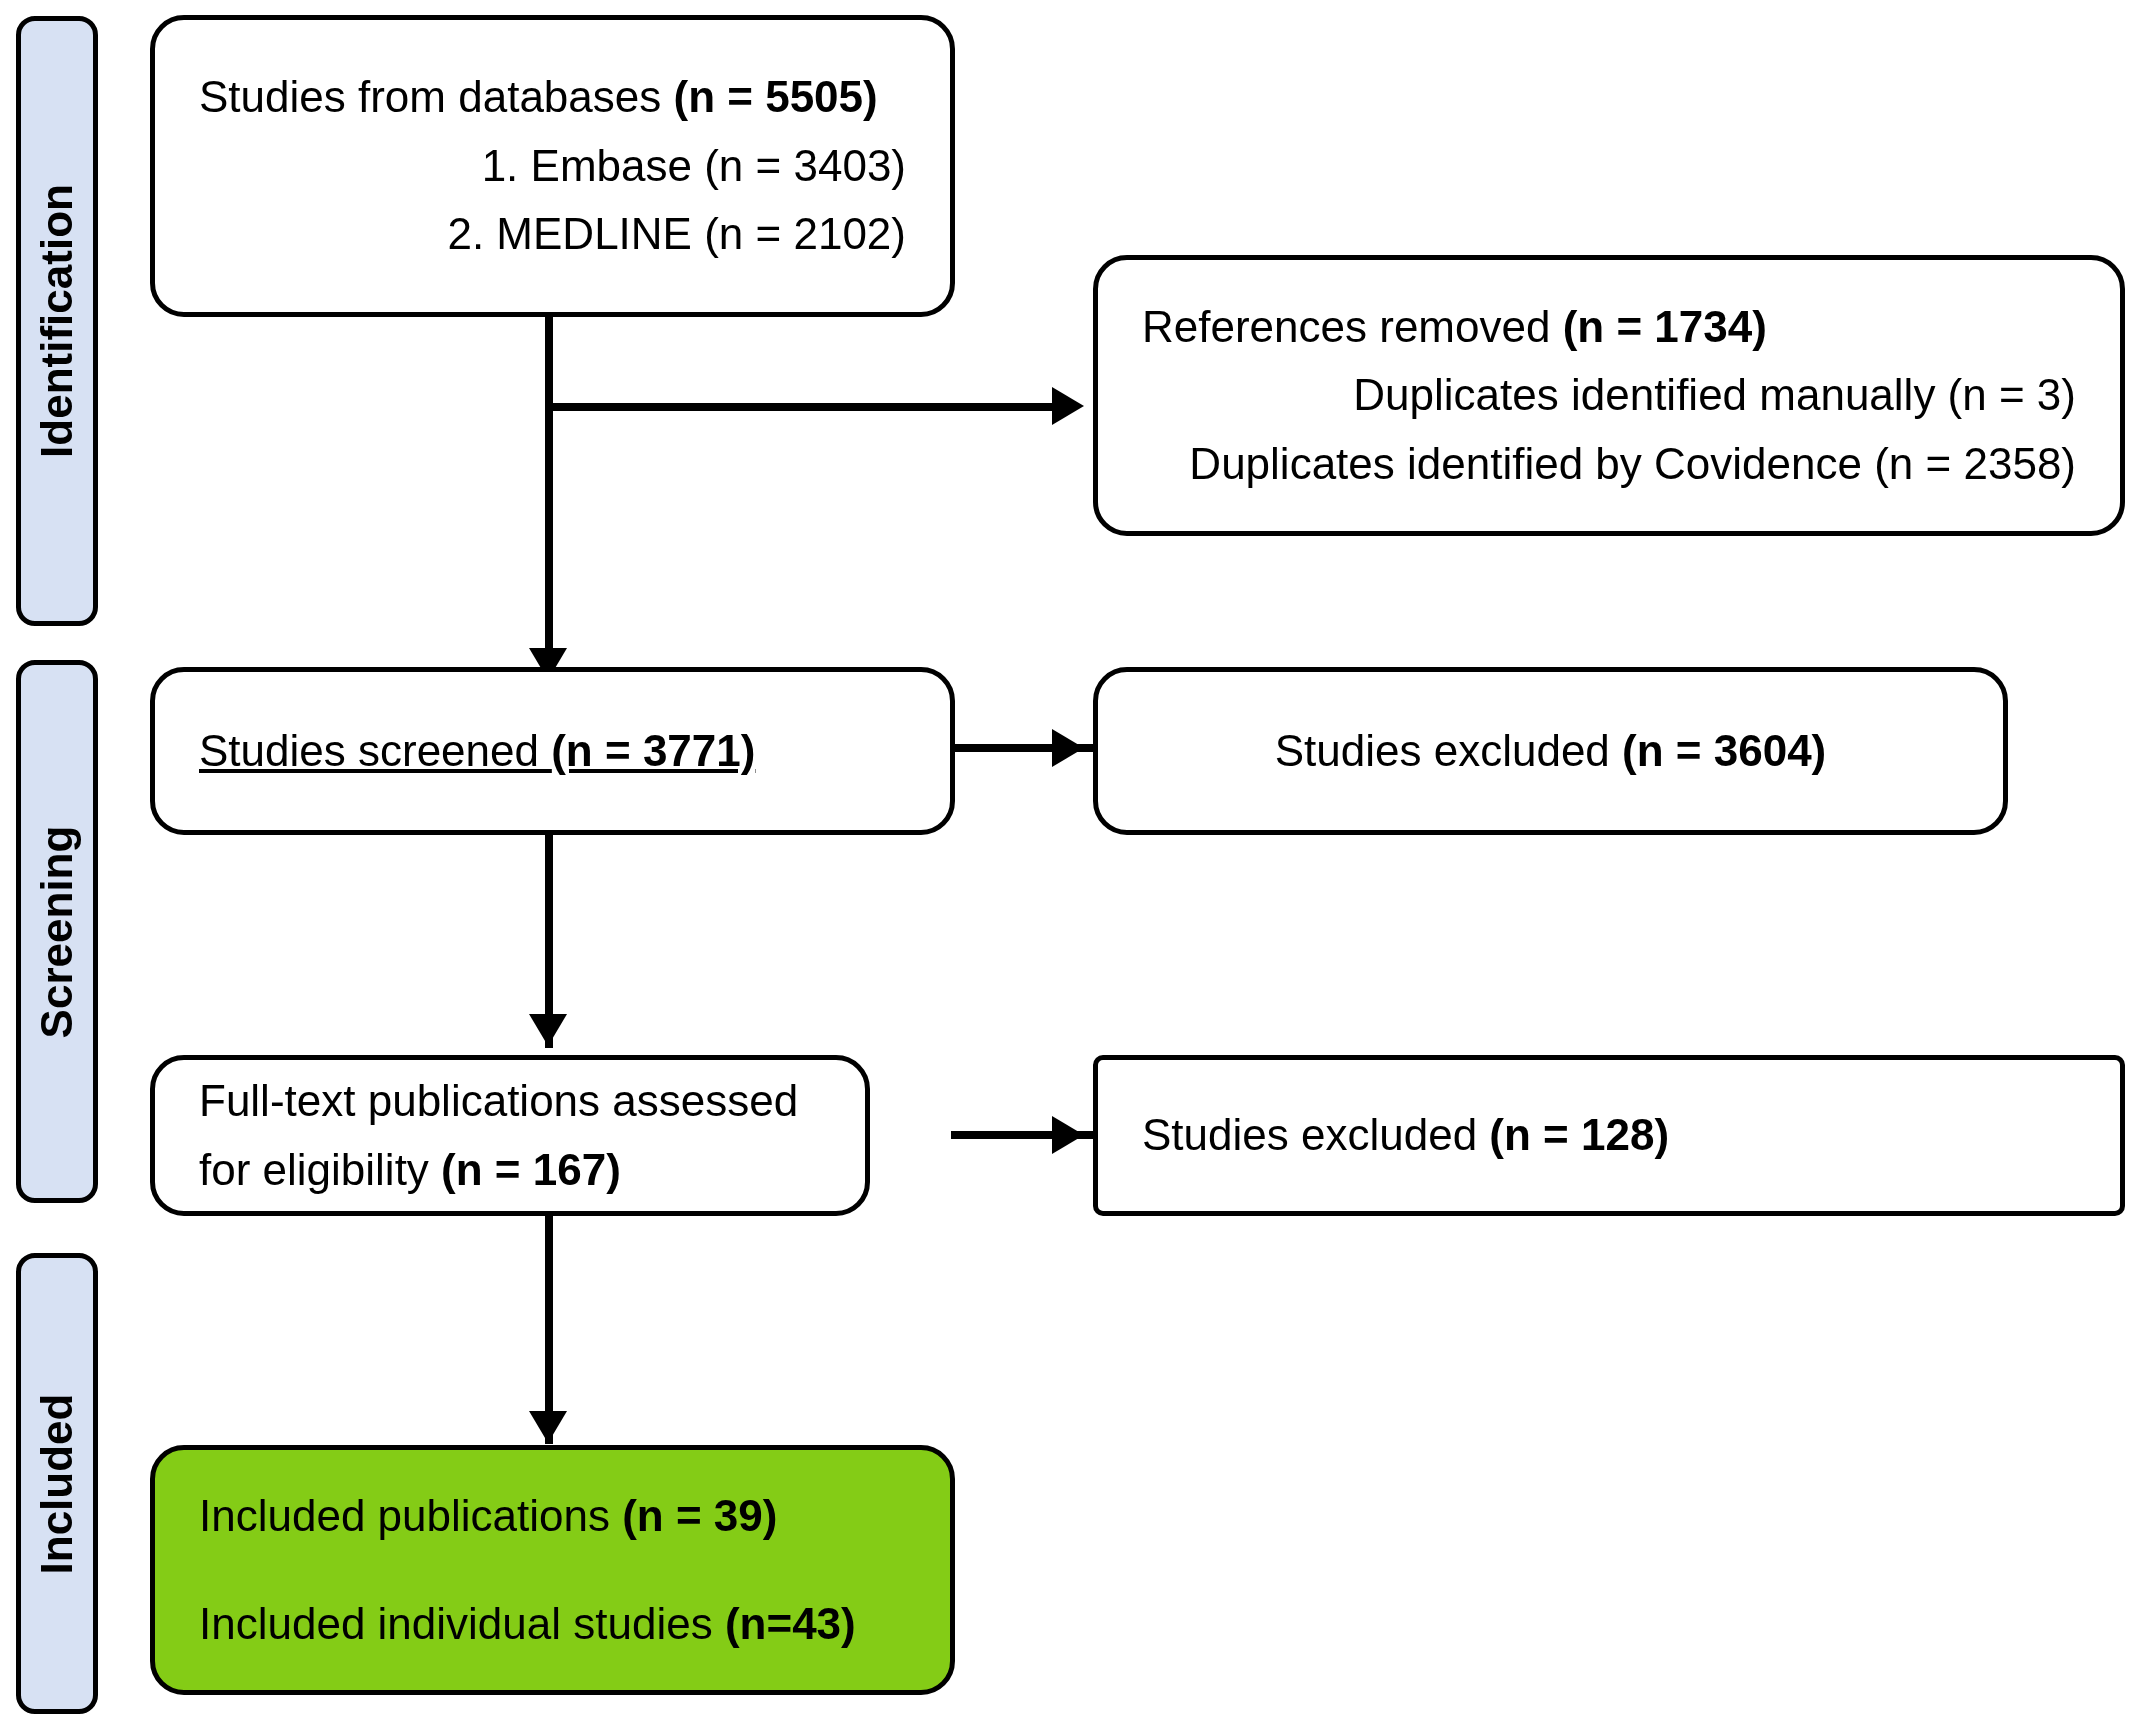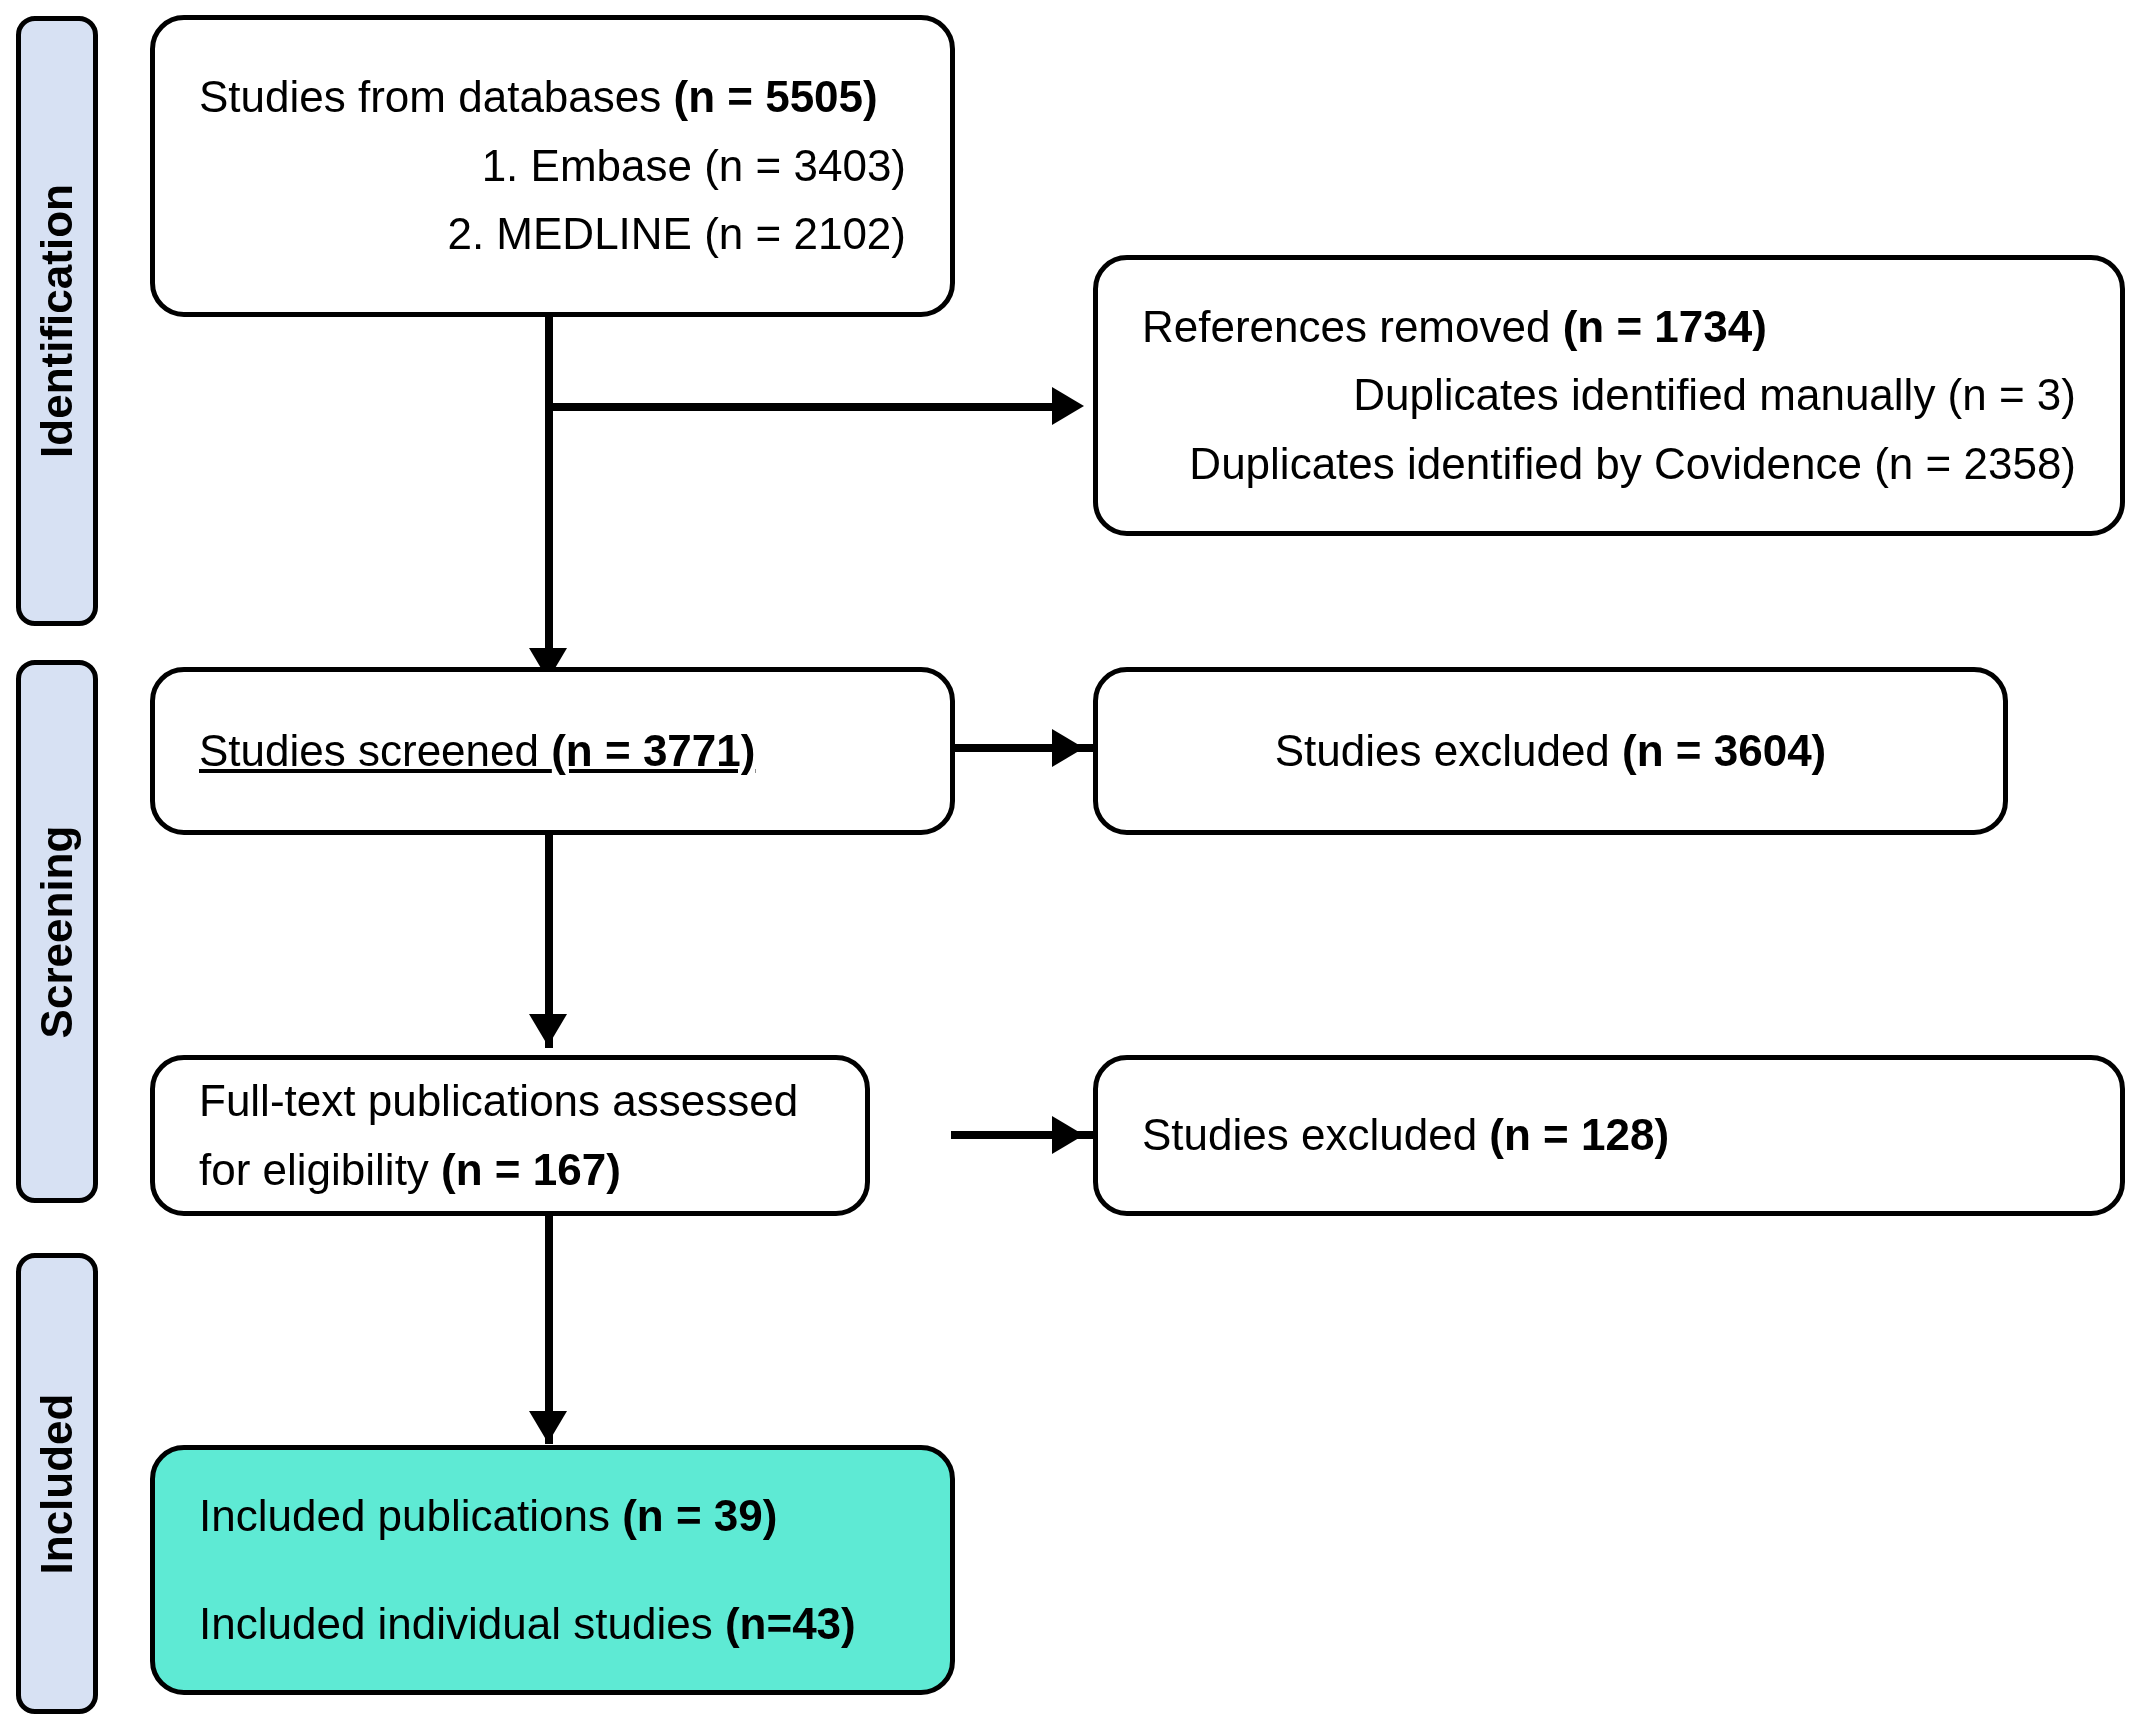--- a/index.html
+++ b/index.html
@@ -44,21 +44,21 @@
     box-sizing: border-box;
     background: #ffffff;
     border: 5.1px solid #000000;
     border-radius: 34px;
     display: flex;
     flex-direction: column;
     justify-content: center;
     padding: 0 44px;
   }
   .flow-box.filled {
-    background: #5eead4;
+    background: #84cc16;
     gap: 40px;
   }
   .flow-box .line {
     font-size: 44px;
     line-height: 1.55;
     color: #000000;
     white-space: nowrap;
   }
   .flow-box .line.indent {
     padding-left: 41px;
@@ -147,21 +147,21 @@
   </div>
 
   <div class="flow-box" style="left:1093px; top:667px; width:915px; height:168px;text-align:center;">
     <div class="line"><span>Studies excluded </span><b>(n = 3604)</b></div>
   </div>
 
   <div class="flow-box" style="left:150px; top:1055px; width:720px; height:161px;">
     <div class="line wrap"><span>Full-text publications assessed for eligibility </span><b>(n = 167)</b></div>
   </div>
 
-  <div class="flow-box" style="left:1093px; top:1055px; width:1032px; height:161px;">
+  <div class="flow-box" style="left:1093px; top:1055px; width:1032px; height:161px;border-radius:10px;">
     <div class="line"><span>Studies excluded </span><b>(n = 128)</b></div>
   </div>
 
   <div class="flow-box filled" style="left:150px; top:1445px; width:805px; height:250px;">
     <div class="line"><span>Included publications </span><b>(n = 39)</b></div>
     <div class="line"><span>Included individual studies </span><b>(n=43)</b></div>
   </div>
 
 </div>
 

